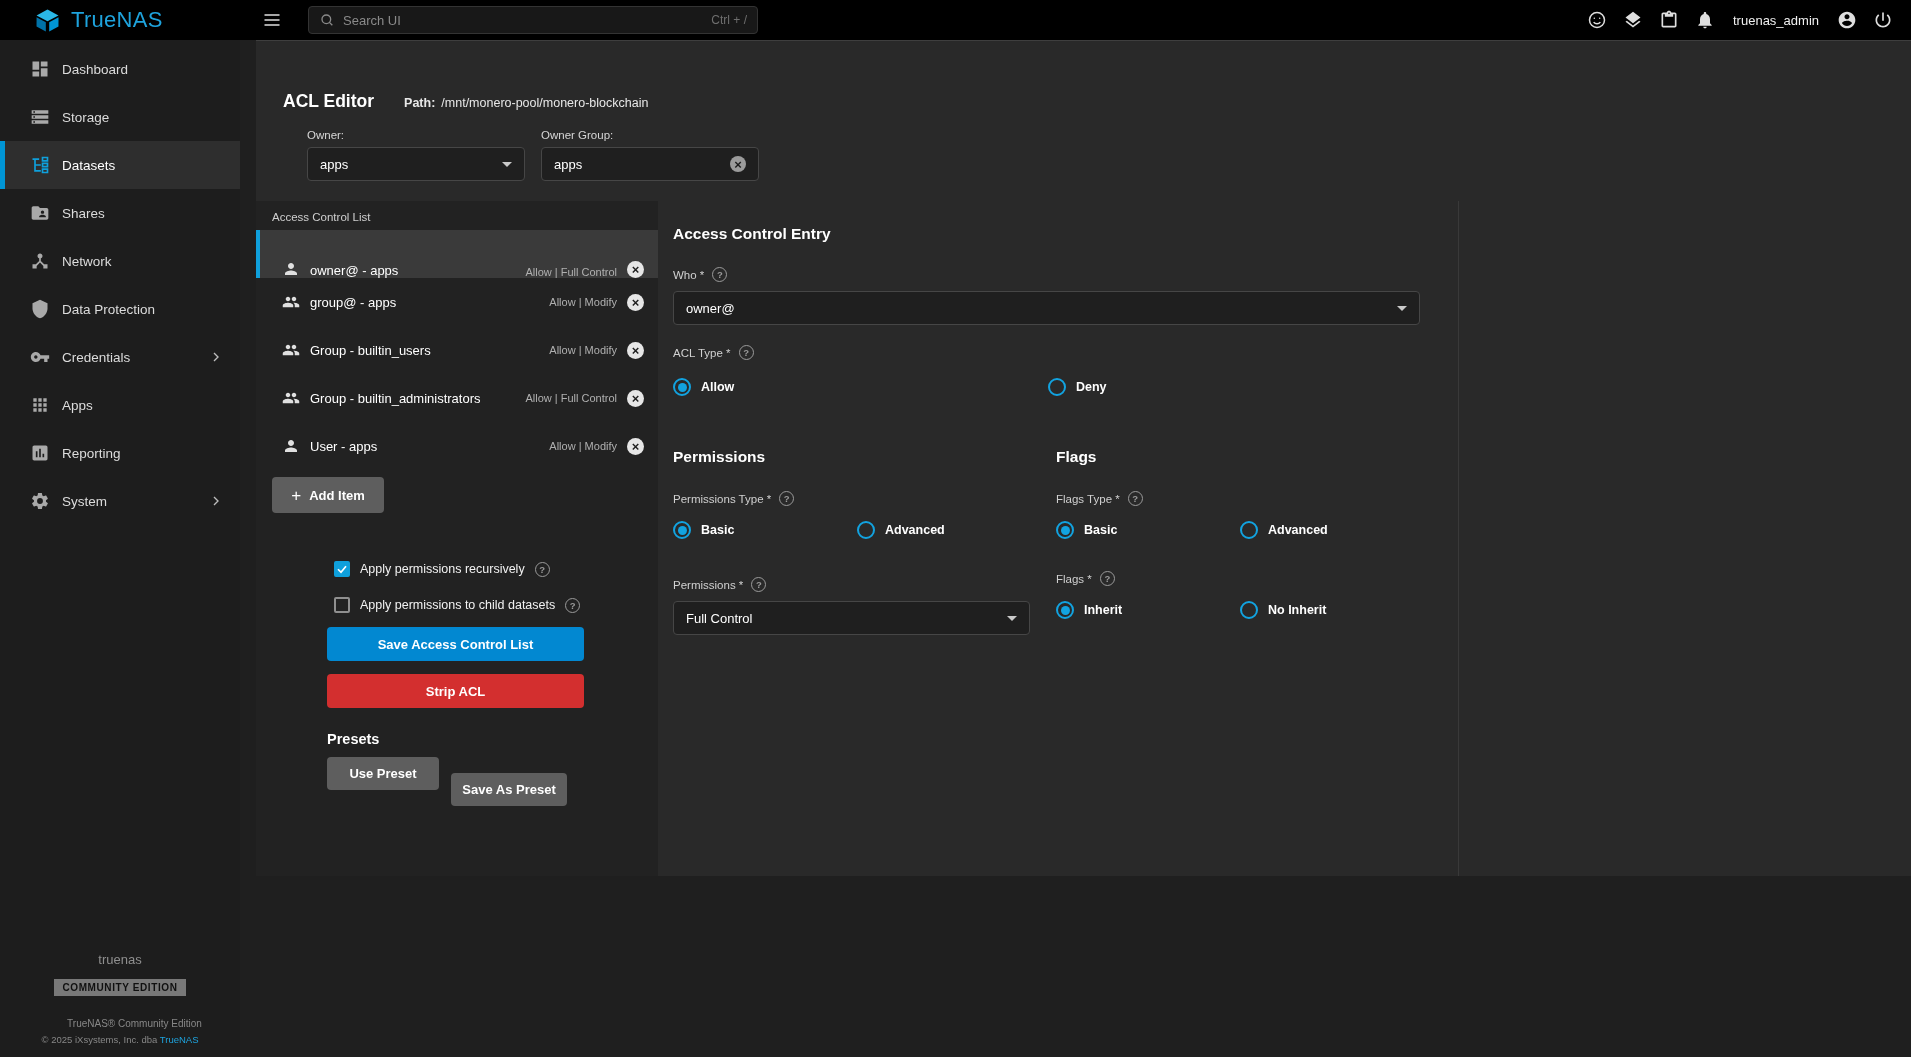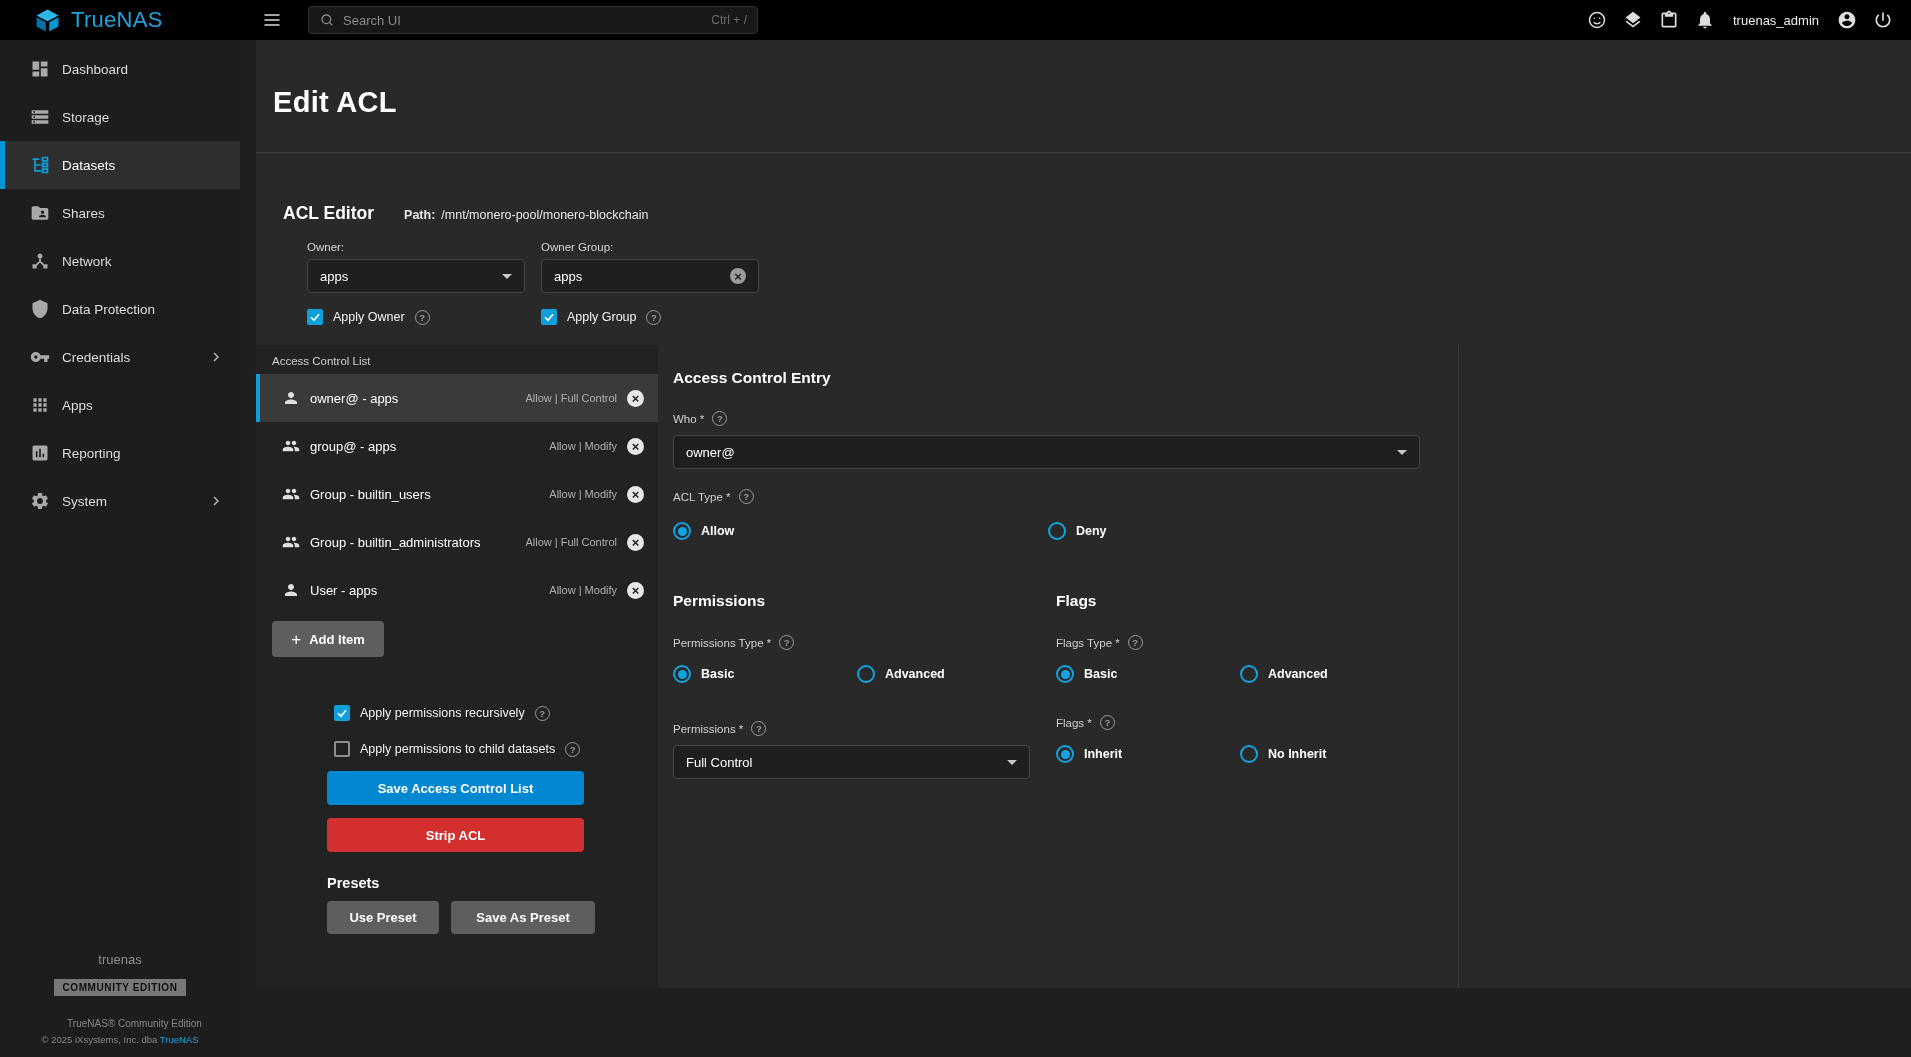--- a/index.html
+++ b/index.html
@@ -71,42 +71,42 @@
   .check-label { font-size:12.5px; color:#f2f2f2; }
   .help-icon { width:15px; height:15px; border:1px solid #9a9a9a; border-radius:50%; display:inline-flex; align-items:center; justify-content:center; flex:none; cursor:pointer; }
   .help-icon::after { content:"?"; font-size:9.5px; color:#9a9a9a; font-weight:700; }
 
   .card-body { display:flex; flex:1; min-height:0; }
 
   
   .acl-list-panel { width:402px; background:#222; flex:none; display:flex; flex-direction:column; }
   .acl-list-title { font-size:11.5px; color:#cfcfcf; padding:10px 0 7px 16px; }
   .acl-row { height:48px; display:flex; align-items:center; padding:0 14px 0 26px; gap:10px; position:relative; cursor:pointer; }
-  .acl-row.selected { background:#3a3a3a; }
+  .acl-row.selected { background:#3a3a3a;align-items:flex-end; }
   .acl-row.selected::before { content:""; position:absolute; left:0; top:0; bottom:0; width:4px; background:#0fa0dc; }
   .row-icon { width:18px; height:18px; color:#e0e0e0; flex:none; }
   .row-icon svg { width:18px; height:18px; display:block; }
   .row-name { font-size:13px; color:#fff; flex:1; white-space:nowrap; overflow:hidden; }
   .row-perm { font-size:11px; color:#b0b0b0; white-space:nowrap; }
   .x-circle { width:17px; height:17px; border-radius:50%; background:#e6e6e6; display:flex; align-items:center; justify-content:center; flex:none; cursor:pointer; }
   .x-circle::after { content:"×"; color:#1c1c1c; font-size:13px; font-weight:700; line-height:1; }
   .btn { border:none; border-radius:4px; color:#fff; font-weight:700; font-size:13px; font-family:inherit; cursor:pointer; display:flex; align-items:center; justify-content:center; }
   .btn-gray { background:#5e5e5e; }
   .btn-blue { background:#0288d1; }
   .btn-red { background:#d32f2f; }
   .add-item { margin:7px 0 0 16px; height:36px; width:112px; gap:8px; }
   .plus-icon { font-size:17px; font-weight:400; line-height:1; }
   .plus-icon::before { content:"+"; }
   .panel-checks { margin:48px 0 0 78px; display:flex; flex-direction:column; gap:20px; }
   .save-acl { margin:14px 0 0 71px; width:257px; height:34px; }
   .strip-acl { margin:13px 0 0 71px; width:257px; height:34px; }
   .presets-heading { margin:23px 0 0 71px; font-size:14.5px; font-weight:700; }
   .preset-btns { margin:10px 0 0 71px; display:flex; gap:12px; }
   .use-preset { width:112px; height:33px; }
-  .save-as-preset { width:144px; height:33px; }
+  .save-as-preset { width:116px; height:33px;margin-top:16px; }
 
   
   .ace-panel { flex:1; padding-left:15px; min-width:0; }
   .ace-inner { width:786px; height:100%; border-right:1px solid #393939; padding:24px 0 0 0; }
   .ace-heading { font-size:15.5px; font-weight:700; }
   .label-row { display:flex; align-items:center; gap:8px; }
   .field-label { font-size:11.5px; color:#d0d0d0; }
   .who-row { margin-top:24px; }
   .who-select { margin-top:9px; width:747px; }
   .acltype-row { margin-top:20px; }
@@ -297,23 +297,20 @@
         <div><span class="edition-badge">COMMUNITY EDITION</span></div>
         <div class="product-line">TrueNAS® Community Edition</div>
         <div class="copyright">
           <span>© 2025 iXsystems, Inc. dba</span>
           <a>TrueNAS</a>
         </div>
       </div>
     </nav>
 
     <main class="main">
-      <div class="page-header">
-        <h1 class="page-title">Edit ACL</h1>
-      </div>
       <div class="header-divider"></div>
 
       <section class="card">
 
         <div class="card-top">
           <div class="acl-head-row">
             <h2 class="acl-editor-heading">ACL Editor</h2>
             <div class="path">
               <span class="path-label">Path:</span><span class="path-value">/mnt/monero-pool/monero-blockchain</span>
             </div>
@@ -325,40 +322,20 @@
                 <span>apps</span>
                 <span class="caret"></span>
               </div>
             </div>
             <div class="field">
               <label>Owner Group:</label>
               <div class="select">
                 <span>apps</span>
                 <span class="clear-circle"></span>
               </div>
-            </div>
-          </div>
-          <div class="apply-grid">
-            <div class="check-row first">
-              <span class="checkbox checked">
-                  <svg viewBox="0 0 24 24">
-                    <path d="M4 12.5 10 18.5 20 6.5" fill="none" stroke="#fff" stroke-width="3.4"></path>
-                  </svg>
-                </span>
-              <span class="check-label">Apply Owner</span>
-              <span class="help-icon"></span>
-            </div>
-            <div class="check-row">
-              <span class="checkbox checked">
-                  <svg viewBox="0 0 24 24">
-                    <path d="M4 12.5 10 18.5 20 6.5" fill="none" stroke="#fff" stroke-width="3.4"></path>
-                  </svg>
-                </span>
-              <span class="check-label">Apply Group</span>
-              <span class="help-icon"></span>
             </div>
           </div>
         </div>
 
         <div class="card-body">
 
           <aside class="acl-list-panel">
             <div class="acl-list-title">Access Control List</div>
 
             <div class="acl-row selected">

